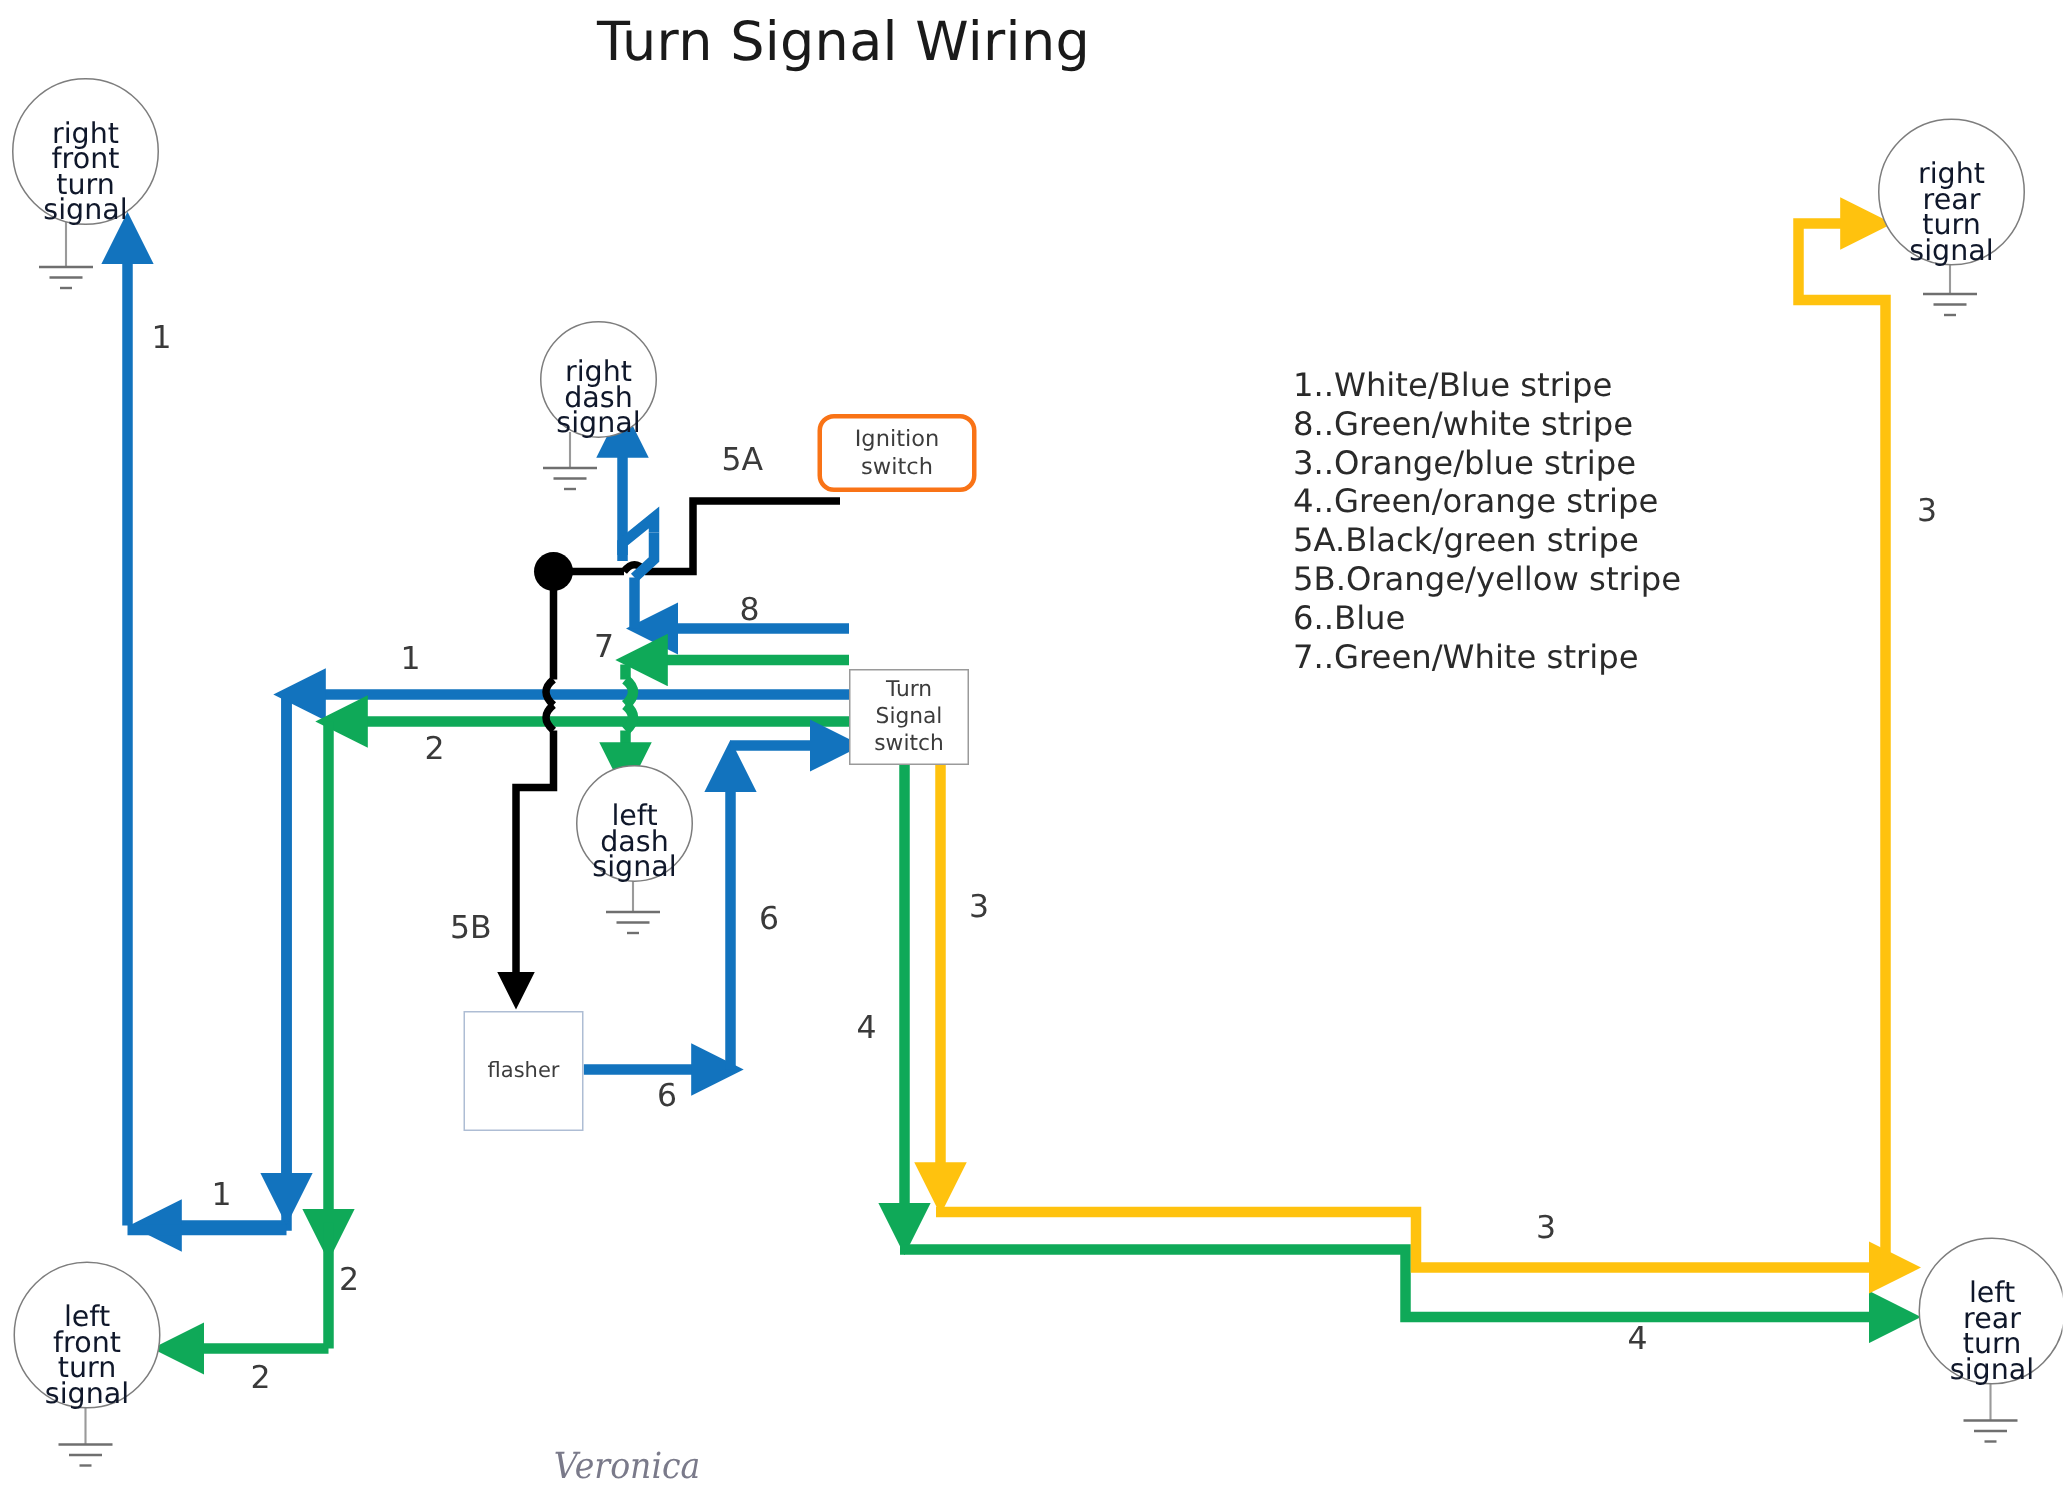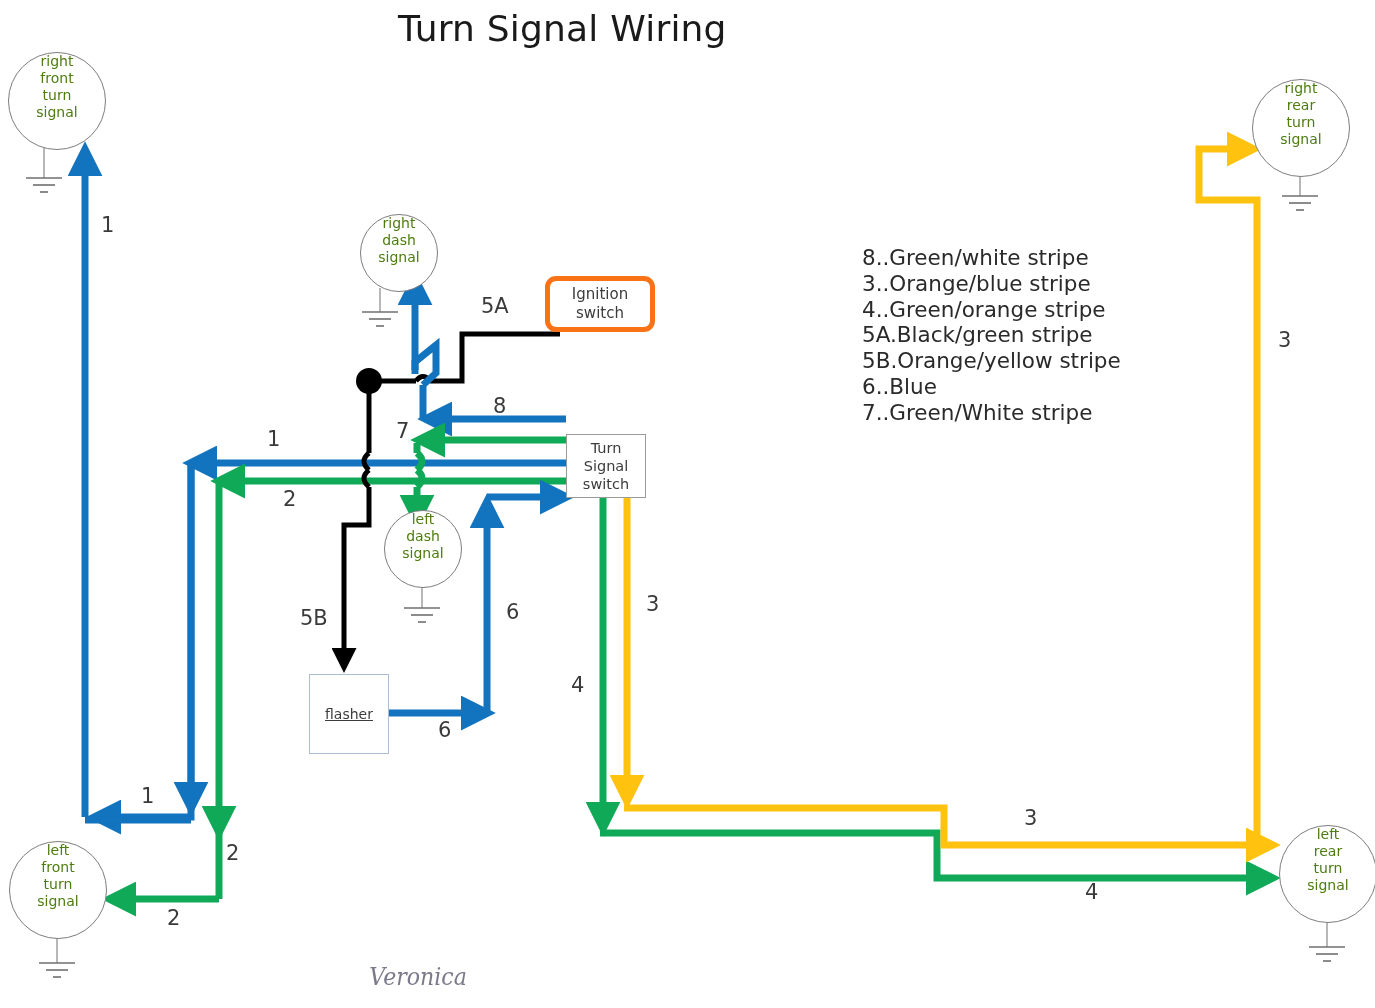--- a/index.html
+++ b/index.html
@@ -6,33 +6,33 @@
   body{width:1375px;height:1008px;position:relative;overflow:hidden;
        font-family:"DejaVu Sans","Liberation Sans",sans-serif;}
   #stage{position:absolute;left:0;top:0;width:1375px;height:1008px;}
   svg#wires{position:absolute;left:0;top:0;width:1375px;height:1008px;}
 
   .title{position:absolute;left:398px;top:8px;font-size:36px;color:#1a1a1a;
          font-family:"DejaVu Sans","Liberation Sans",sans-serif;font-weight:400;
          letter-spacing:.2px;white-space:nowrap;}
 
   .node{position:absolute;border:1px solid #7d7d7d;border-radius:50%;
-        background:#ffffff;display:flex;align-items:flex-start;justify-content:center;
-        text-align:center;color:#4d7c0f;font-size:14px;line-height:17px;}
+        background:#ffffff;display:flex;align-items:flex-end;justify-content:center;
+        text-align:center;color:#0f172a;font-size:19px;line-height:17px;}
   .node span{display:block;}
 
-  .boxr{position:absolute;border:5px solid #f97316;border-radius:11px;background:#fff;
+  .boxr{position:absolute;border:3px solid #f97316;border-radius:11px;background:#fff;
         display:flex;align-items:center;justify-content:center;text-align:center;
         color:#3c3c3c;font-size:15px;line-height:19px;}
   .boxs{position:absolute;border:1px solid #9a9a9a;background:#fff;
         display:flex;align-items:center;justify-content:center;text-align:center;
         color:#3c3c3c;font-size:14.5px;line-height:18px;}
   .boxf{position:absolute;border:1px solid #aebdd4;background:#fff;
         display:flex;align-items:center;justify-content:center;text-align:center;
-        color:#3c3c3c;font-size:14px;text-decoration:underline;}
+        color:#3c3c3c;font-size:14px;}
 
   .wlab{position:absolute;font-size:21px;color:#3a3a3a;white-space:nowrap;}
   .legend{position:absolute;left:862px;top:245px;font-size:21.5px;color:#2a2a2a;
           line-height:25.8px;white-space:nowrap;}
   .legend div{white-space:pre;}
   .sig{position:absolute;left:365px;top:963px;font-size:24px;color:#7a7a8a;
        font-family:"DejaVu Serif","Liberation Serif",serif;font-style:italic;
        transform:scaleX(.92);}
 </style>
 </head>
@@ -187,21 +187,21 @@
     </div>
   </div>
 
   <div class="boxr" style="left:545px;top:276px;width:100px;height:46px;">
     <div>
       <span>Ignition</span>
       <span>switch</span>
     </div>
   </div>
 
-  <div class="boxs" style="left:566px;top:434px;width:78px;height:62px;">
+  <div class="boxs" style="left:566px;top:446px;width:78px;height:62px;">
     <div>
       <span>Turn</span>
       <span>Signal</span>
       <span>switch</span>
     </div>
   </div>
 
   <div class="boxf" style="left:309px;top:674px;width:78px;height:78px;">
     <span>flasher</span>
   </div>
@@ -218,20 +218,21 @@
   <div class="wlab" style="left:571px;top:673px;">4</div>
   <div class="wlab" style="left:1085px;top:880px;">4</div>
   <div class="wlab" style="left:481px;top:294px;">5A</div>
   <div class="wlab" style="left:300px;top:606px;">5B</div>
   <div class="wlab" style="left:506px;top:600px;">6</div>
   <div class="wlab" style="left:438px;top:718px;">6</div>
   <div class="wlab" style="left:396px;top:419px;">7</div>
   <div class="wlab" style="left:493px;top:394px;">8</div>
 
   <div class="legend">
+    <div>1..White/Blue stripe</div>
     <div>8..Green/white stripe</div>
     <div>3..Orange/blue stripe</div>
     <div>4..Green/orange stripe</div>
     <div>5A.Black/green stripe</div>
     <div>5B.Orange/yellow stripe</div>
     <div>6..Blue</div>
     <div>7..Green/White stripe</div>
   </div>
 
   <div class="sig">Veronica</div>

